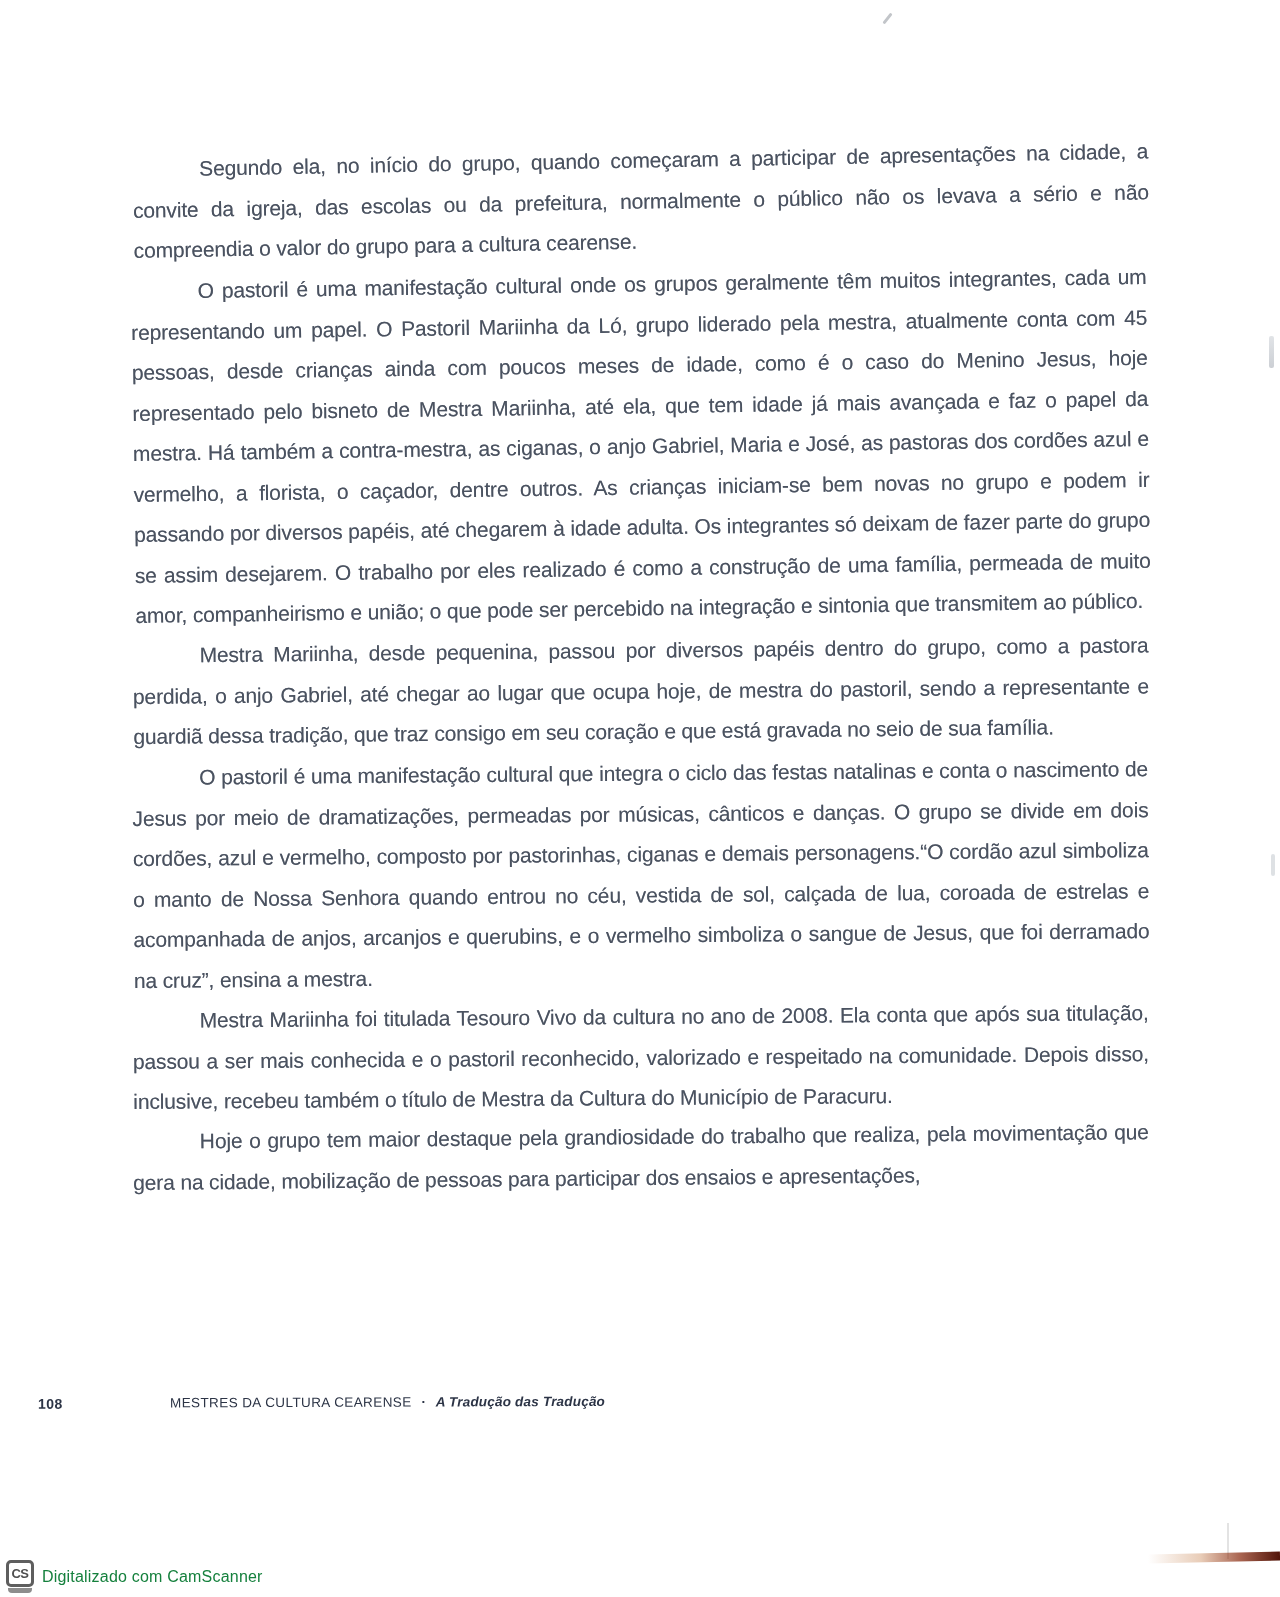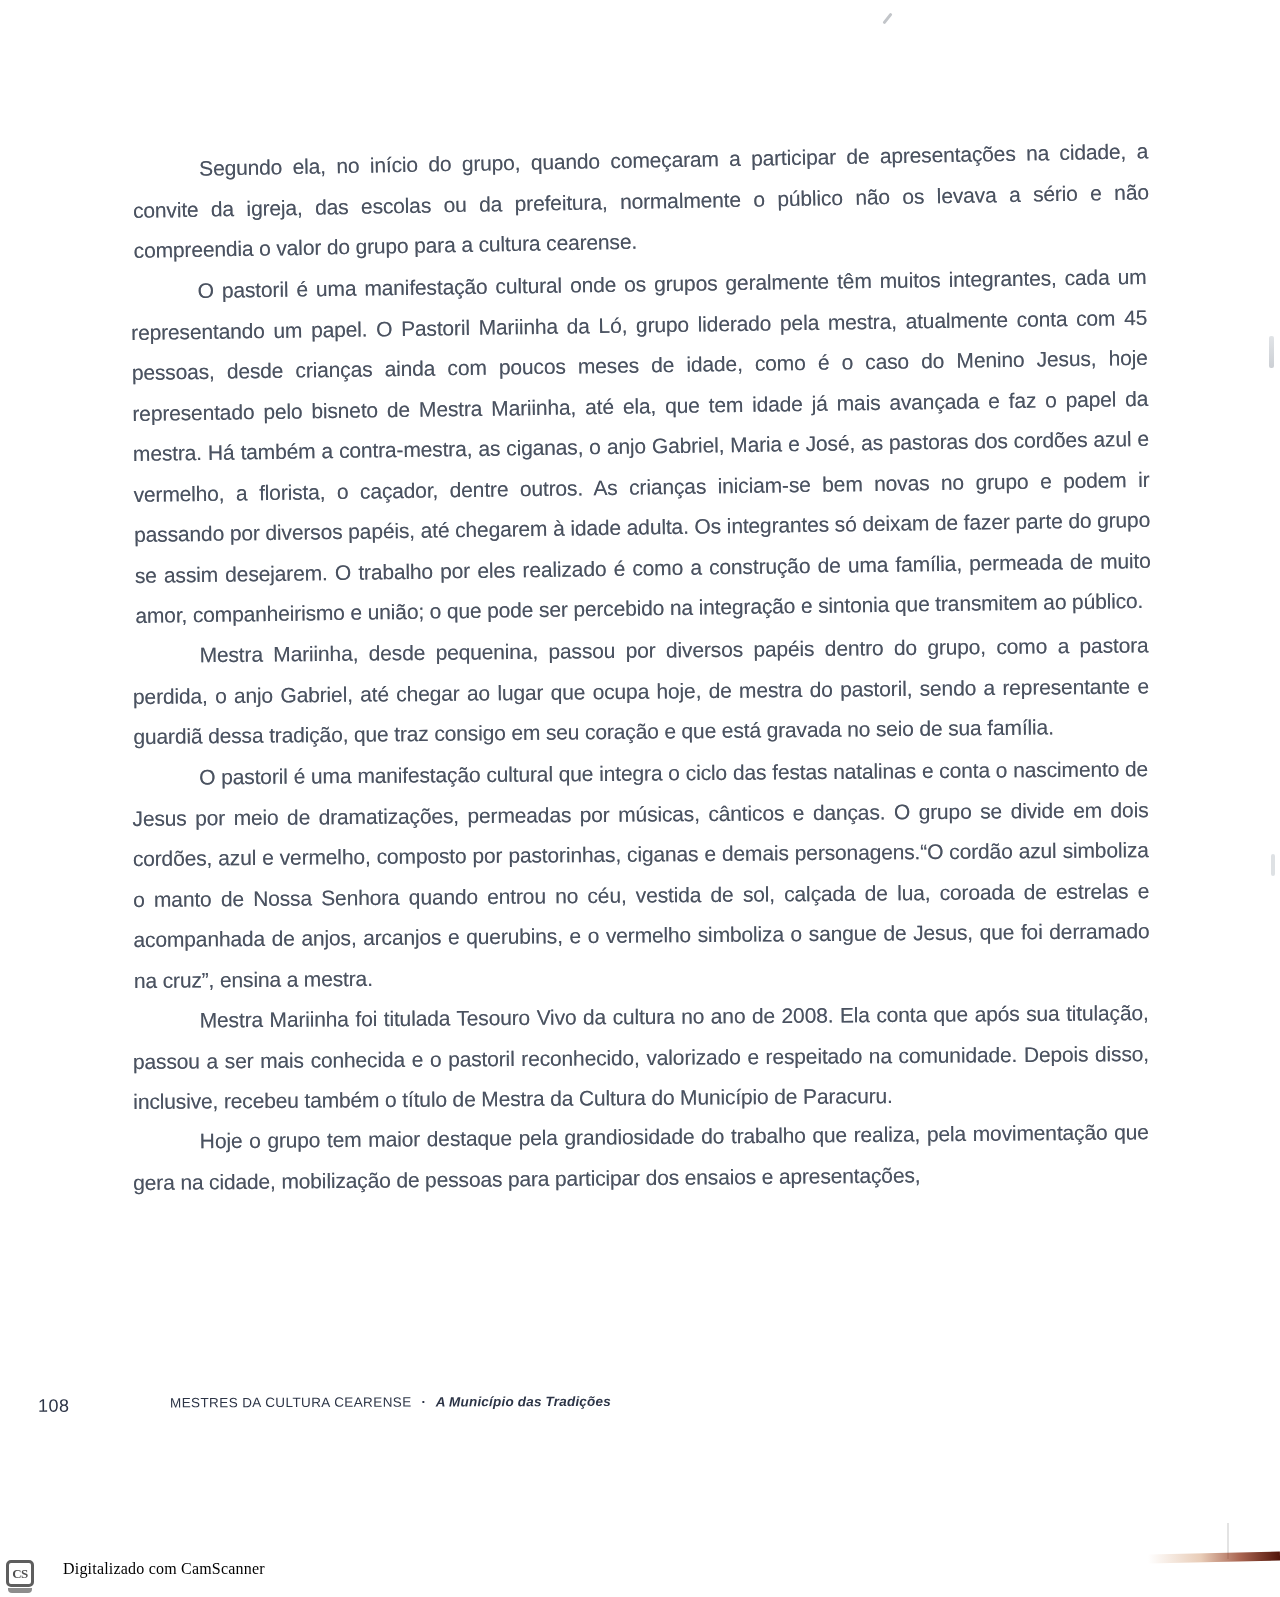--- a/index.html
+++ b/index.html
@@ -37,21 +37,21 @@
     position:absolute;
     left:0;top:1396px;
     width:1200px;
     height:20px;
     color:#2c3446;
     transform:rotate(-0.2deg);
     transform-origin:0 50%;
   }
   .page-number{
     position:absolute;left:38px;top:0;
-    font-size:18px;font-weight:normal;letter-spacing:0.5px;
+    font-size:14px;font-weight:bold;letter-spacing:0.5px;
   }
   .footer-line{
     position:absolute;left:170px;top:0;
     font-size:13.5px;white-space:nowrap;
   }
   .footer-book-title{font-weight:normal;letter-spacing:0.4px;}
   .footer-separator{font-weight:bold;margin:0 6px;}
   .footer-subtitle{font-style:italic;font-weight:bold;letter-spacing:0.2px;}
   
   .smudge-top{
@@ -81,39 +81,39 @@
     background:linear-gradient(to right,
       rgba(160,70,28,0) 0%,
       rgba(190,110,50,0.35) 40%,
       rgba(140,48,22,0.75) 70%,
       #521409 100%);
     transform:rotate(-1.3deg);
   }
   
   .watermark{
     position:absolute;left:6px;top:1560px;
-    display:flex;gap:29px;font-family:Liberation Serif, serif;
+    display:flex;align-items:center;gap:8px;
   }
   .cs-logo{display:flex;flex-direction:column;align-items:center;}
   .cs-box{
     width:22px;height:21px;
     border:3px solid #5e5e5e;
     border-radius:5px;
     background:#ffffff;
     color:#4f4f4f;
     font-size:13px;font-weight:bold;letter-spacing:-0.5px;
     display:flex;align-items:center;justify-content:center;
   }
   .cs-tab{
     width:24px;height:5px;margin-top:1px;
     background:#8d8d8d;
     border-radius:0 0 4px 4px;
   }
   .watermark-label{
-    color:#000000;
+    color:#15803d;
     font-size:16px;
     letter-spacing:0.2px;
   }
 </style>
 </head>
 <body>
 
 <div class="page">
 
   <div class="smudge-top"></div>
@@ -129,21 +129,21 @@
     <p class="para-4">O pastoril é uma manifestação cultural que integra o ciclo das festas natalinas e conta o nascimento de Jesus por meio de dramatizações, permeadas por músicas, cânticos e danças. O grupo se divide em dois cordões, azul e vermelho, composto por pastorinhas, ciganas e demais personagens.“O cordão azul simboliza o manto de Nossa Senhora quando entrou no céu, vestida de sol, calçada de lua, coroada de estrelas e acompanhada de anjos, arcanjos e querubins, e o vermelho simboliza o sangue de Jesus, que foi derramado na cruz”, ensina a mestra.</p>
     <p class="para-5">Mestra Mariinha foi titulada Tesouro Vivo da cultura no ano de 2008. Ela conta que após sua titulação, passou a ser mais conhecida e o pastoril reconhecido, valorizado e respeitado na comunidade. Depois disso, inclusive, recebeu também o título de Mestra da Cultura do Município de Paracuru.</p>
     <p class="para-6">Hoje o grupo tem maior destaque pela grandiosidade do trabalho que realiza, pela movimentação que gera na cidade, mobilização de pessoas para participar dos ensaios e apresentações,</p>
   </div>
 
   <div class="page-footer">
     <span class="page-number">108</span>
     <span class="footer-line">
       <span class="footer-book-title">MESTRES DA CULTURA CEARENSE</span>
       <span class="footer-separator">·</span>
-      <span class="footer-subtitle">A Município das Tradições</span>
+      <span class="footer-subtitle">A Tradução das Tradução</span>
     </span>
   </div>
 
   <div class="watermark">
     <span class="cs-logo">
       <span class="cs-box">CS</span>
       <span class="cs-tab"></span>
     </span>
     <span class="watermark-label">Digitalizado com CamScanner</span>
   </div>

